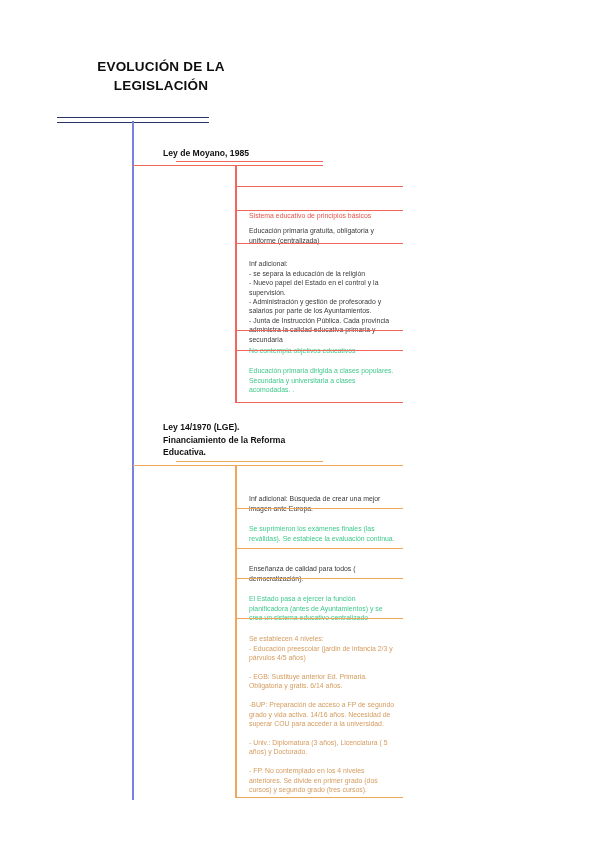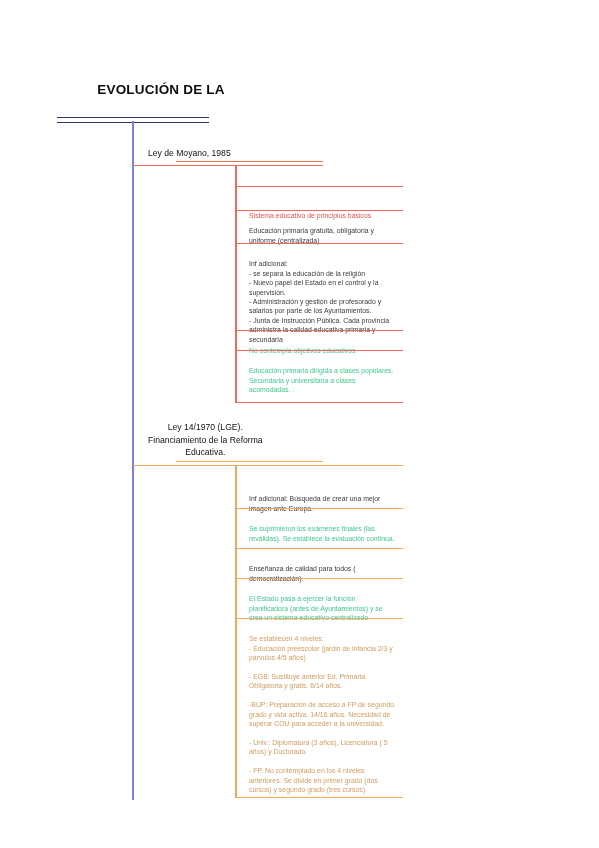--- a/index.html
+++ b/index.html
@@ -31,21 +31,20 @@
     width: 208px;
     text-align: center;
   }
   .title-line {
     font-size: 13.5px;
     font-weight: bold;
     color: #0d0d0d;
     line-height: 19px;
     letter-spacing: 0.2px;
     white-space: nowrap;
-    margin-top: 23px;
   }
   .title-rule {
     position: absolute;
     left: 57px;
     width: 152px;
     height: 0;
     border-top: 1.6px solid #2b3566;
   }
   .title-rule.r1 { top: 117px; }
   .title-rule.r2 { top: 121.5px; }
@@ -56,27 +55,26 @@
     left: 132px;
     top: 121px;
     width: 2px;
     height: 679px;
     background: #7b7fe0;
   }
 
   
   .section-header {
     position: absolute;
-    left: 148px;
+    left: 163px;
     font-size: 8.6px;
-    font-weight: normal;
+    font-weight: bold;
     color: #111111;
     line-height: 12.6px;
     white-space: pre-line;
-    text-align: center;
   }
   .section-rule {
     position: absolute;
     height: 0;
   }
 
   
   .branch {
     position: absolute;
     width: 1.6px;
@@ -119,20 +117,21 @@
   .v-red     { background: #f0685c; }
   .v-orange  { background: #f0a75a; }
 </style>
 </head>
 <body>
 
 <div class="page">
 
   <div class="title-block">
     <div class="title-line">EVOLUCIÓN DE LA</div>
+    <div class="title-line">LEGISLACIÓN</div>
   </div>
   <div class="title-rule r1"></div>
   <div class="title-rule r2"></div>
 
   <div class="spine"></div>
 
   <div class="section-header" style="top:147px;">Ley de Moyano, 1985</div>
 
   <div class="section-rule ln-red" style="left:176px; top:161px; width:147px;"></div>
   <div class="section-rule ln-red" style="left:133px; top:165px; width:190px;"></div>

